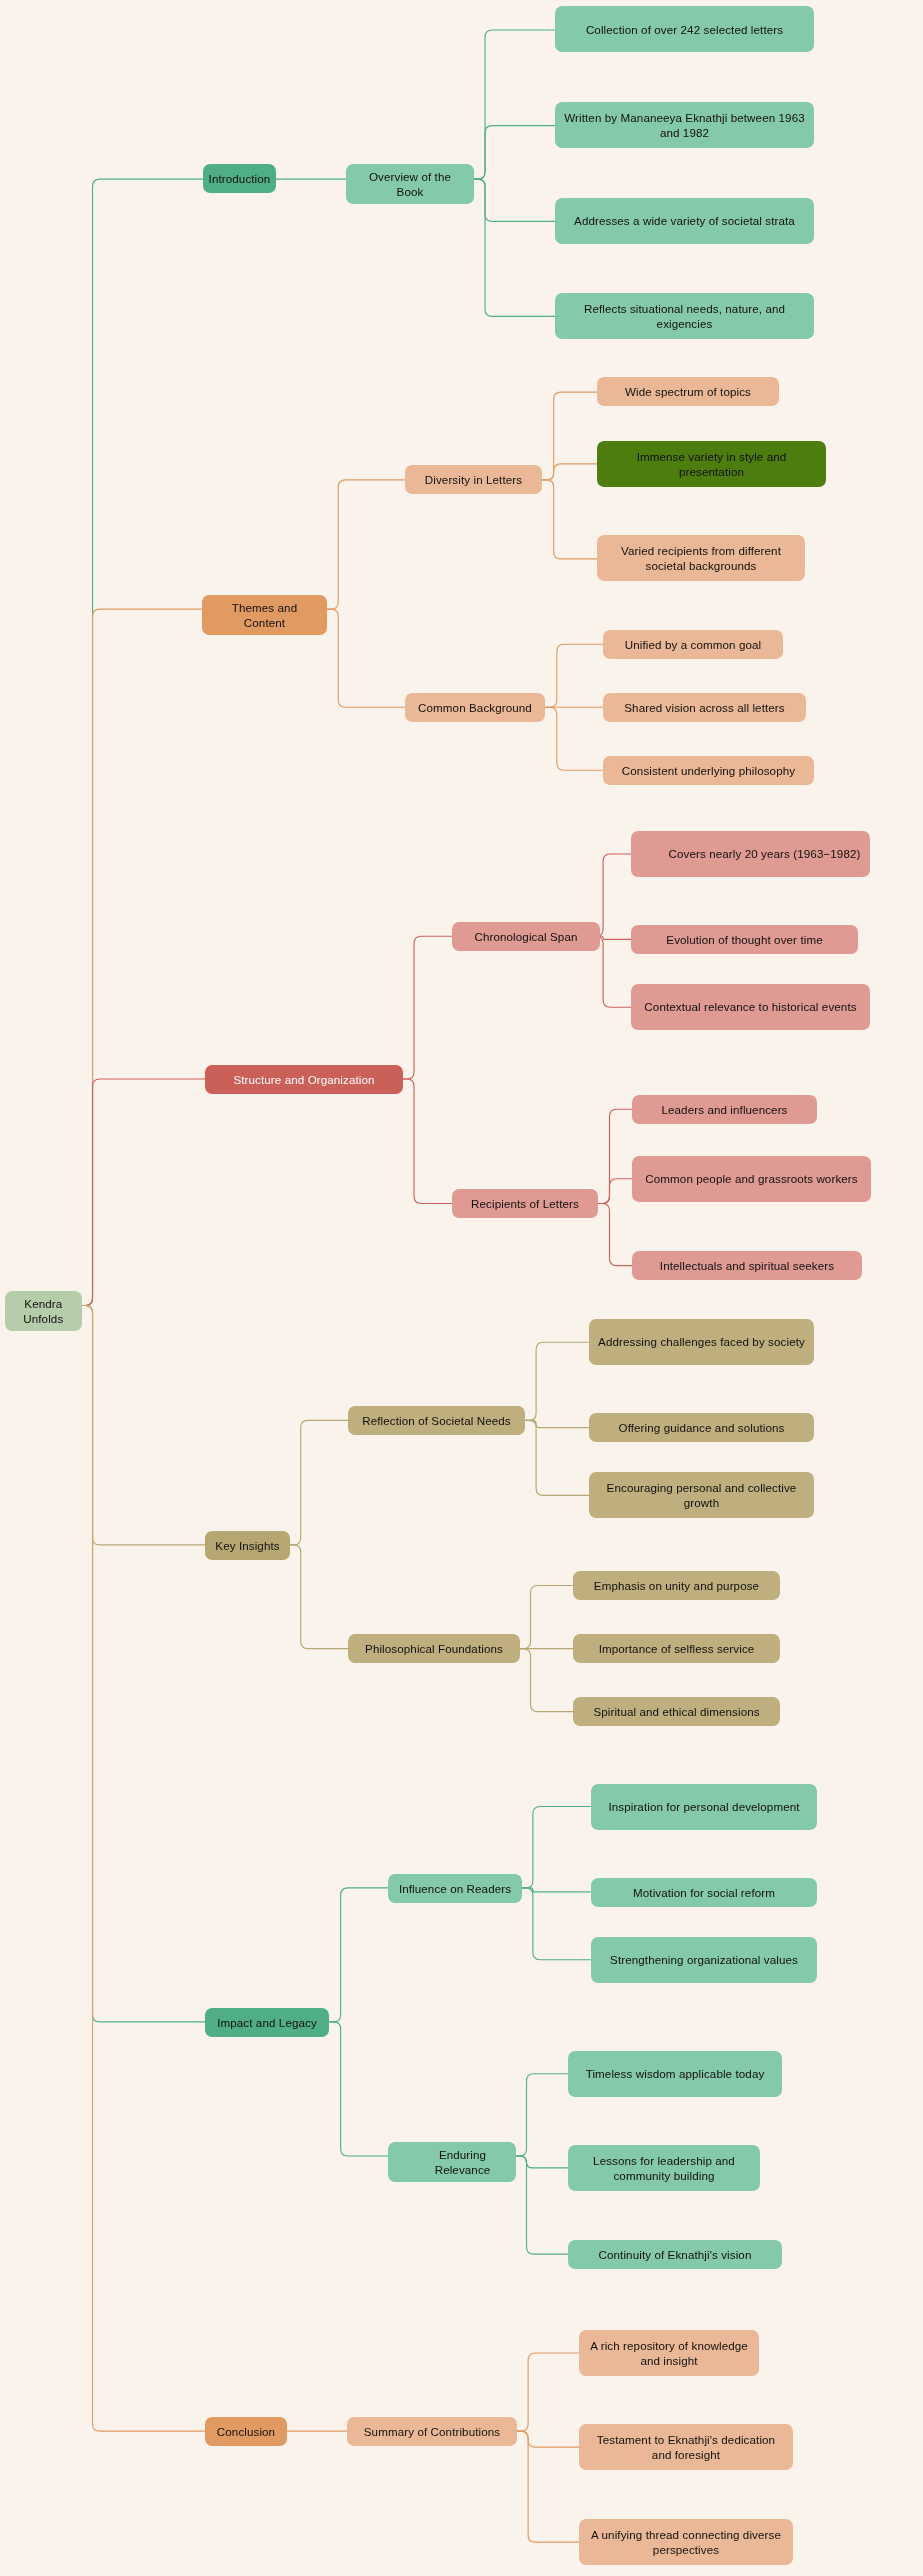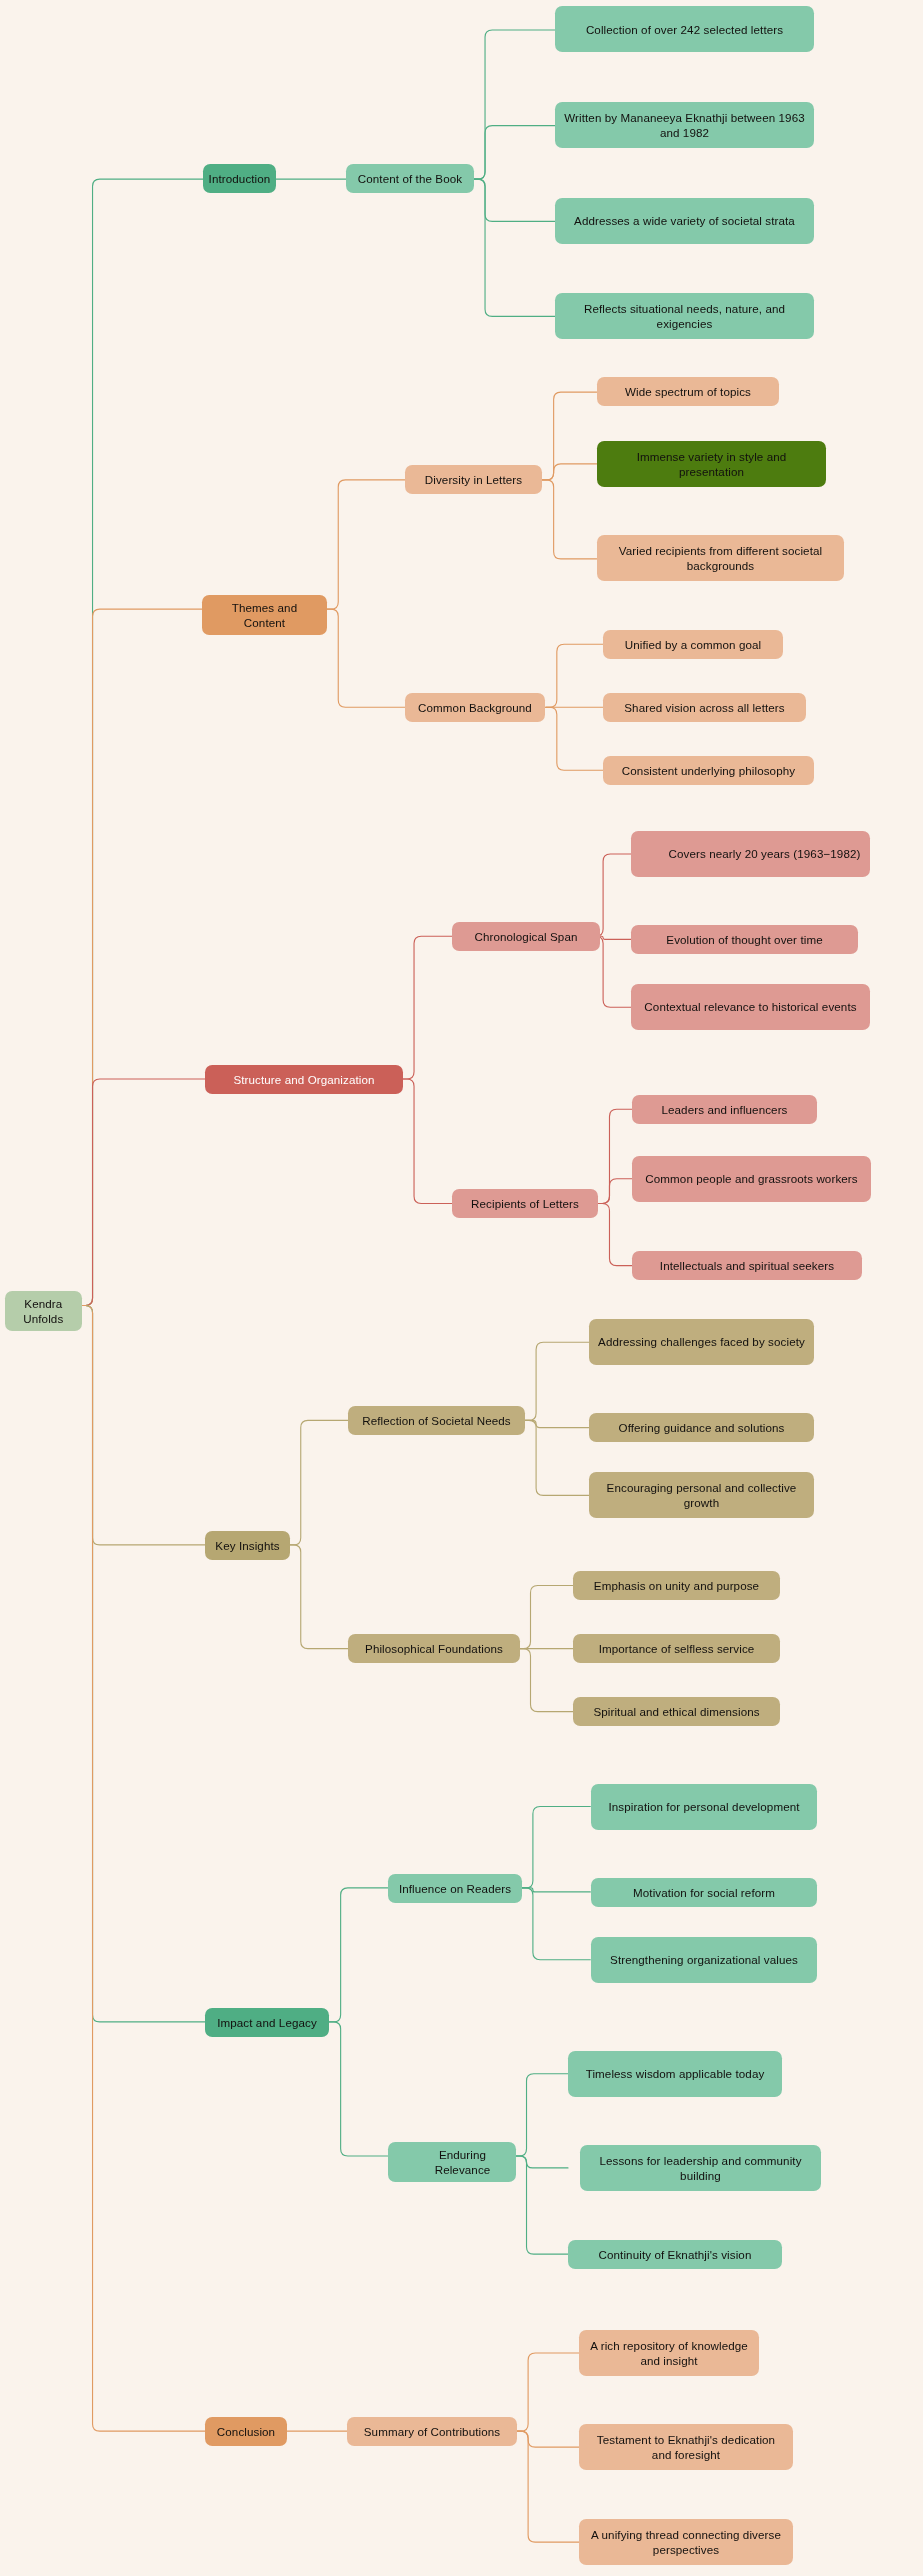--- a/index.html
+++ b/index.html
@@ -98,21 +98,21 @@
       <path d="M 648 3047 L 653 3047 Q 662 3047 662 3056 L 662 3177 Q 662 3186 671 3186 L 726 3186" stroke="#e09a62" stroke-width="1.4" fill="none" stroke-linecap="round"></path>
     </svg>
   <div id="nodes-layer">
       <div class="node root" style="left: 4.8px; top: 1291px; width: 77px; min-height: 29px; background: rgb(181, 205, 170);">
         <span>Kendra Unfolds</span>
       </div>
       <div class="node lvl1" style="left: 203px; top: 164px; width: 73px; min-height: 29px; background: rgb(79, 174, 132);">
         <span>Introduction</span>
       </div>
       <div class="node lvl2" style="left: 346px; top: 164px; width: 128px; min-height: 29px; background: rgb(132, 201, 170);">
-        <span>Content of the Book</span>
+        <span>Overview of the Book</span>
       </div>
       <div class="node lvl3" style="left: 555px; top: 6.4px; width: 259px; min-height: 46px; background: rgb(132, 201, 170);">
         <span>Collection of over 242 selected letters</span>
       </div>
       <div class="node lvl3" style="left: 555px; top: 102px; width: 259px; min-height: 46px; background: rgb(132, 201, 170);">
         <span>Written by Mananeeya Eknathji between 1963 and 1982</span>
       </div>
       <div class="node lvl3" style="left: 555px; top: 198px; width: 259px; min-height: 46px; background: rgb(132, 201, 170);">
         <span>Addresses a wide variety of societal strata</span>
       </div>
@@ -124,21 +124,21 @@
       </div>
       <div class="node lvl2" style="left: 405px; top: 465px; width: 137px; min-height: 29px; background: rgb(234, 184, 150);">
         <span>Diversity in Letters</span>
       </div>
       <div class="node lvl3" style="left: 597px; top: 377px; width: 182px; min-height: 29px; background: rgb(234, 184, 150);">
         <span>Wide spectrum of topics</span>
       </div>
       <div class="node lvl3" style="left: 597px; top: 441px; width: 229px; min-height: 46px; background: #4d7c0f;">
         <span>Immense variety in style and presentation</span>
       </div>
-      <div class="node lvl3" style="left: 597px; top: 535px; width: 247px; min-height: 46px; background: rgb(234, 184, 150);">
+      <div class="node lvl3" style="left: 597px; top: 535px; width: 208px; min-height: 46px; background: rgb(234, 184, 150);">
         <span>Varied recipients from different societal backgrounds</span>
       </div>
       <div class="node lvl2" style="left: 405px; top: 693px; width: 140px; min-height: 29px; background: rgb(234, 184, 150);">
         <span>Common Background</span>
       </div>
       <div class="node lvl3" style="left: 603px; top: 630px; width: 180px; min-height: 29px; background: rgb(234, 184, 150);">
         <span>Unified by a common goal</span>
       </div>
       <div class="node lvl3" style="left: 603px; top: 693px; width: 203px; min-height: 29px; background: rgb(234, 184, 150);">
         <span>Shared vision across all letters</span>
@@ -214,21 +214,21 @@
       </div>
       <div class="node lvl3" style="left: 591px; top: 1937px; width: 226px; min-height: 46px; background: rgb(132, 201, 170);">
         <span>Strengthening organizational values</span>
       </div>
       <div class="node lvl2" style="left: 388px; top: 2142px; width: 128px; min-height: 29px; background: rgb(132, 201, 170); padding-left: 29px;">
         <span>Enduring Relevance</span>
       </div>
       <div class="node lvl3" style="left: 568px; top: 2051px; width: 214px; min-height: 46px; background: rgb(132, 201, 170);">
         <span>Timeless wisdom applicable today</span>
       </div>
-      <div class="node lvl3" style="left: 568px; top: 2145px; width: 241px; min-height: 46px; background: rgb(132, 201, 170); margin-left: 12px;">
+      <div class="node lvl3" style="left: 568px; top: 2145px; width: 192px; min-height: 46px; background: rgb(132, 201, 170);">
         <span>Lessons for leadership and community building</span>
       </div>
       <div class="node lvl3" style="left: 568px; top: 2240px; width: 214px; min-height: 29px; background: rgb(132, 201, 170);">
         <span>Continuity of Eknathji's vision</span>
       </div>
       <div class="node lvl1" style="left: 205px; top: 2417px; width: 82px; min-height: 29px; background: rgb(224, 154, 98);">
         <span>Conclusion</span>
       </div>
       <div class="node lvl2" style="left: 347px; top: 2417px; width: 170px; min-height: 29px; background: rgb(234, 184, 150);">
         <span>Summary of Contributions</span>

